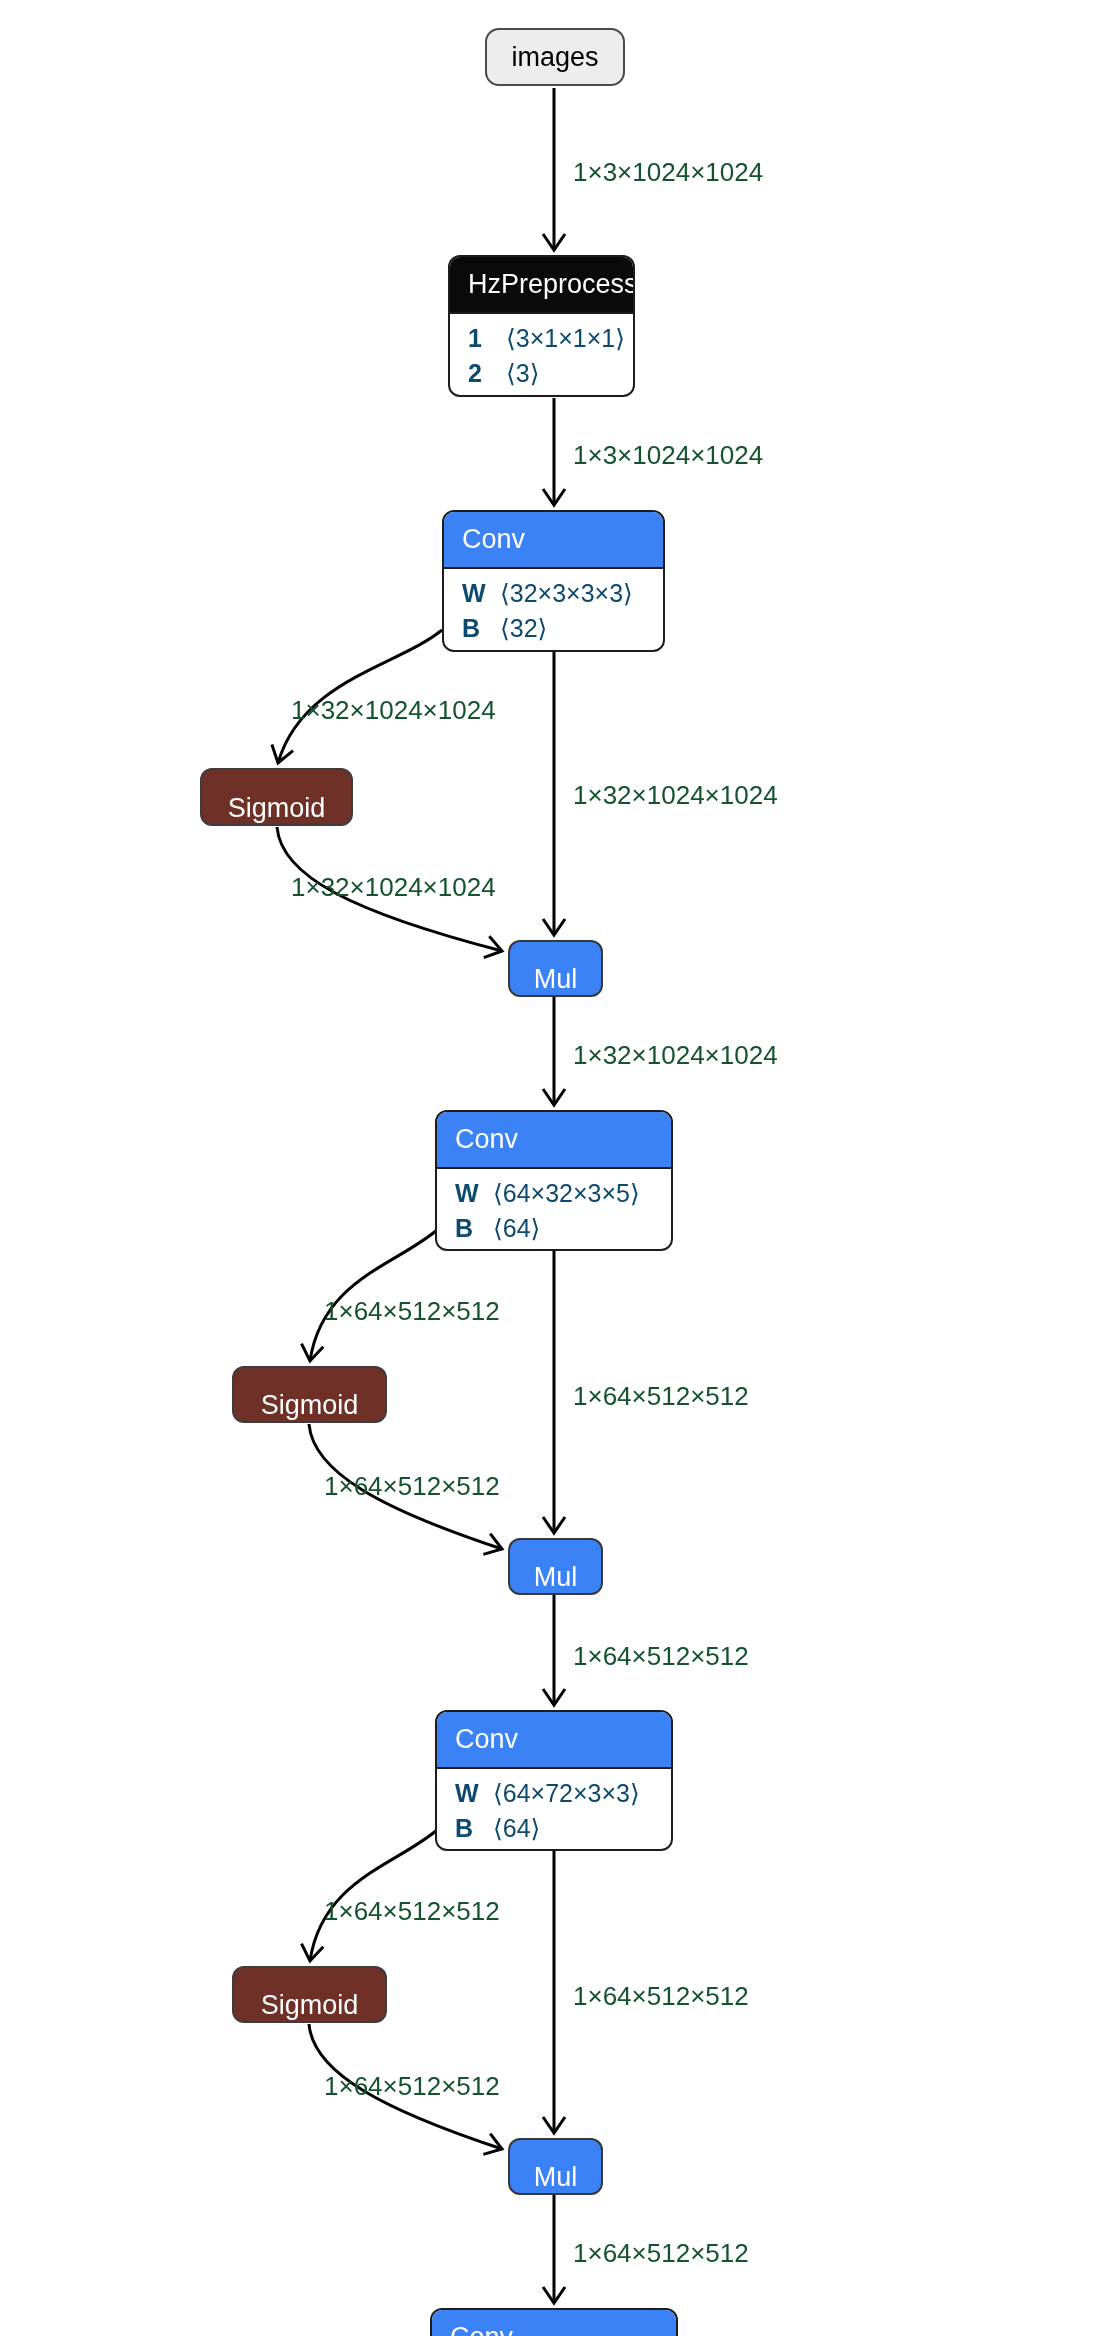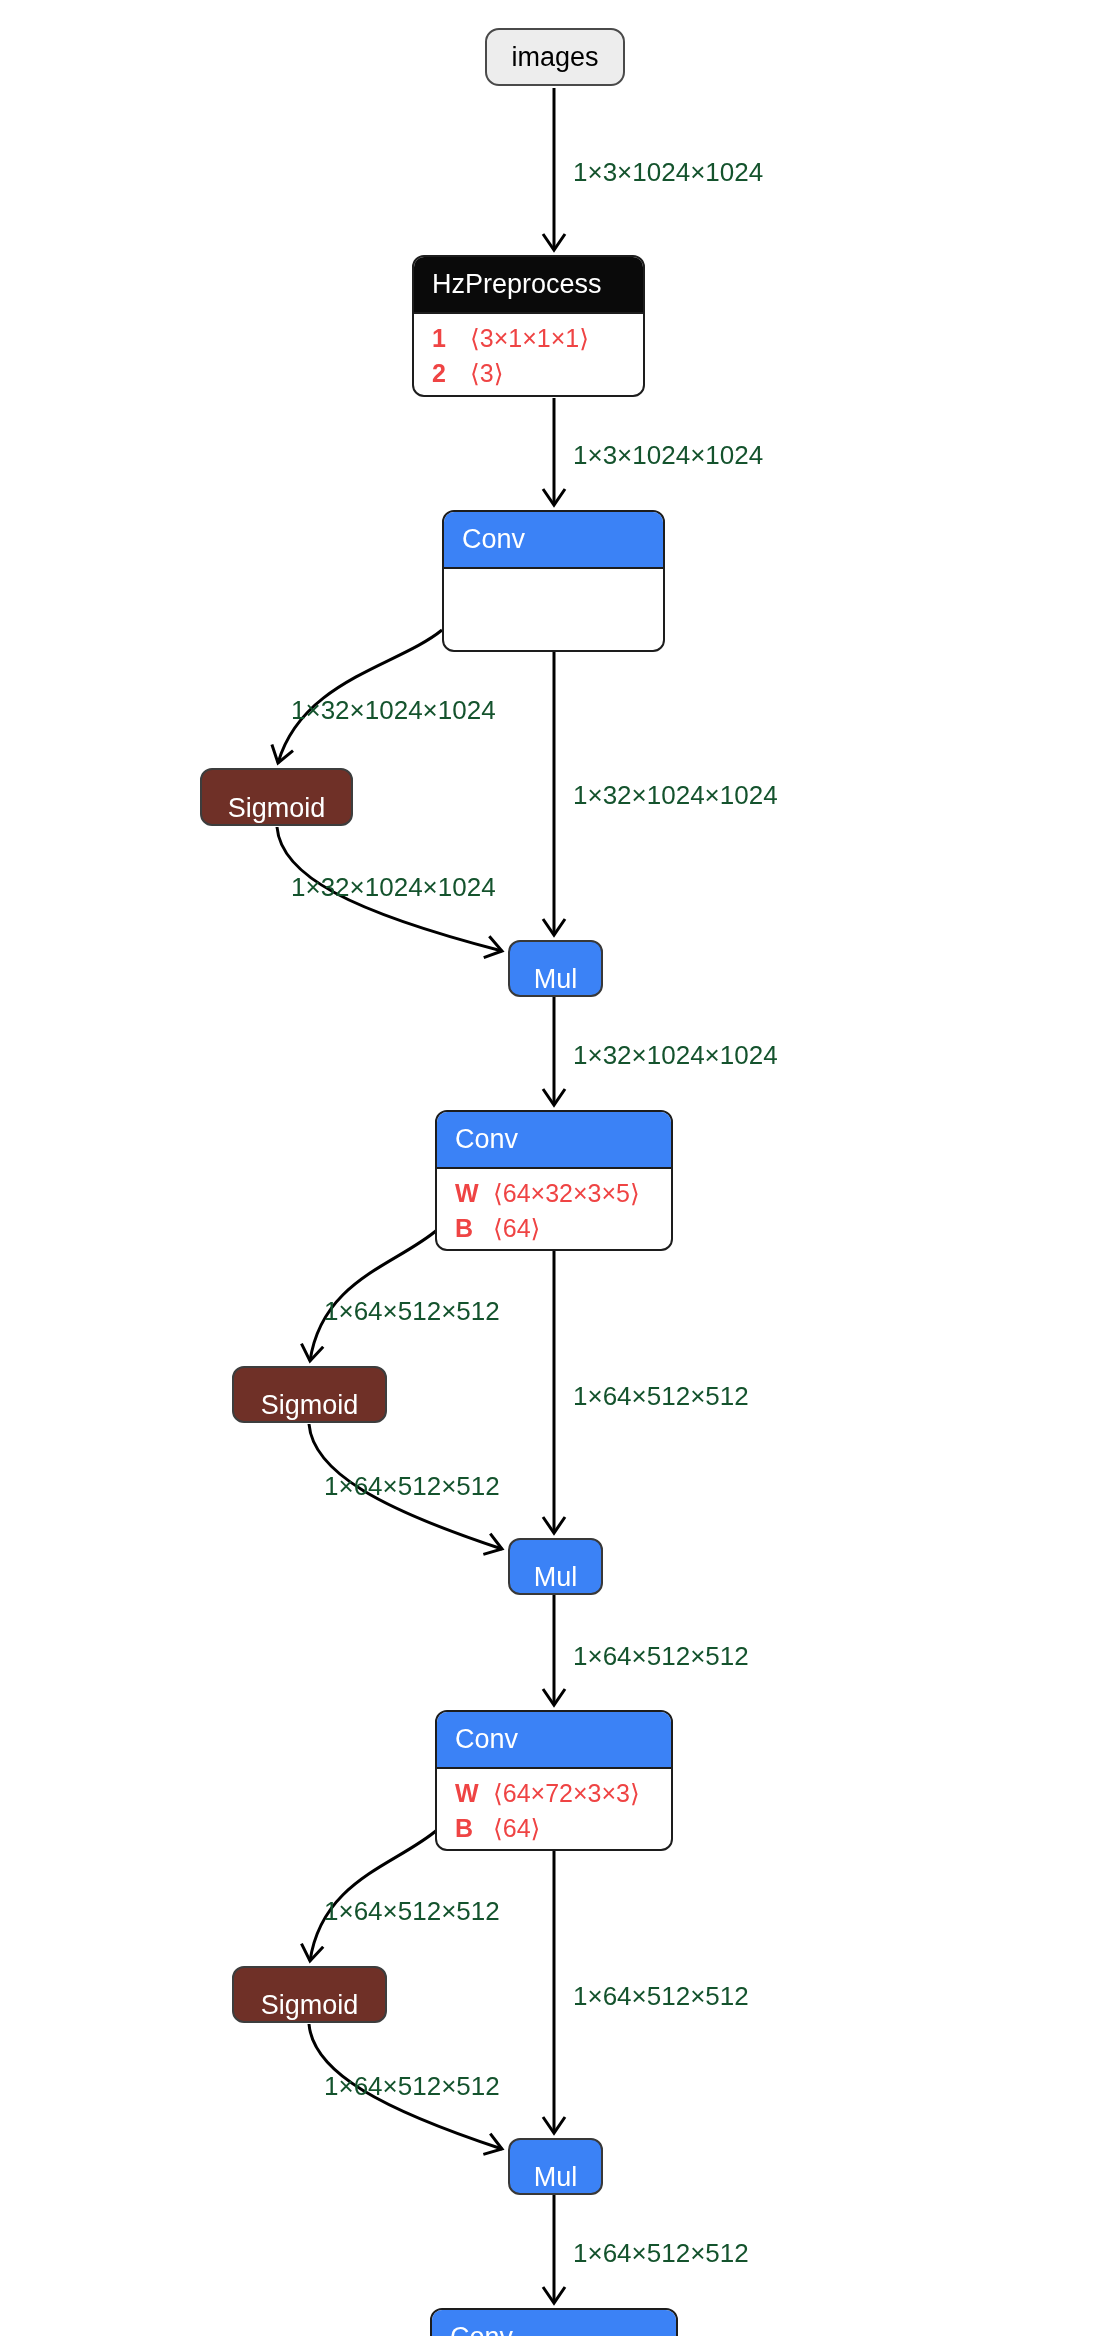--- a/index.html
+++ b/index.html
@@ -37,21 +37,21 @@
     height: 55px;
     display: flex; align-items: center;
     padding-left: 18px;
     color: #ffffff;
     font-size: 27px;
     border-bottom: 2.5px solid #1d1d1d;
   }
   .hdr-dark { background: #0a0a0a; }
   .hdr-blue { background: #3b82f6; }
   .block .body { padding: 7px 0 0 18px; }
-  .block .row { height: 35px; line-height: 35px; font-size: 25px; color: #ef4444; white-space: nowrap; }
+  .block .row { height: 35px; line-height: 35px; font-size: 25px; color: #0c4a6e; white-space: nowrap; }
   .block .row .k { font-weight: bold; display: inline-block; min-width: 28px; margin-right: 10px; }
 
   
   .pill {
     border-radius: 12px;
     display: flex; align-items: flex-end; justify-content: center;
     color: #ffffff; font-size: 27px;
   }
   .pill-red  { background: #6f3027; border: 2.5px solid #3d3d3d; }
   .pill-black{ background: #3b82f6; border: 2.5px solid #383838; }
@@ -87,37 +87,45 @@
     <path d="M 437 1830 C 396 1865, 322 1880, 310 1961" marker-end="url(#arrowhead)"></path>
     <path d="M 554 1851 L 554 2133" marker-end="url(#arrowhead)"></path>
     <path d="M 309 2024 C 313 2073, 384 2110, 502 2149" marker-end="url(#arrowhead)"></path>
     <path d="M 554 2195 L 554 2303" marker-end="url(#arrowhead)"></path>
   </svg>
 
   <div class="node io" style="left:485px; top:28px; width:140px; height:58px;">
     <span>images</span>
   </div>
 
-  <div class="node block" style="left:412px; top:255px; width:233px; height:142px;">
+  <div class="node block" style="left:448px; top:255px; width:187px; height:142px;">
     <div class="hdr hdr-dark">
       <span>HzPreprocess</span>
     </div>
     <div class="body">
       <div class="row">
         <span class="k">1</span><span class="v">⟨3×1×1×1⟩</span>
       </div>
       <div class="row">
         <span class="k">2</span><span class="v">⟨3⟩</span>
       </div>
     </div>
   </div>
 
   <div class="node block" style="left:442px; top:510px; width:223px; height:142px;">
     <div class="hdr hdr-blue">
       <span>Conv</span>
+    </div>
+    <div class="body">
+      <div class="row">
+        <span class="k">W</span><span class="v">⟨32×3×3×3⟩</span>
+      </div>
+      <div class="row">
+        <span class="k">B</span><span class="v">⟨32⟩</span>
+      </div>
     </div>
   </div>
 
   <div class="node pill pill-red" style="left:200px; top:768px; width:153px; height:58px;">
     <span>Sigmoid</span>
   </div>
 
   <div class="node pill pill-black" style="left:508px; top:940px; width:95px; height:57px;">
     <span>Mul</span>
   </div>

